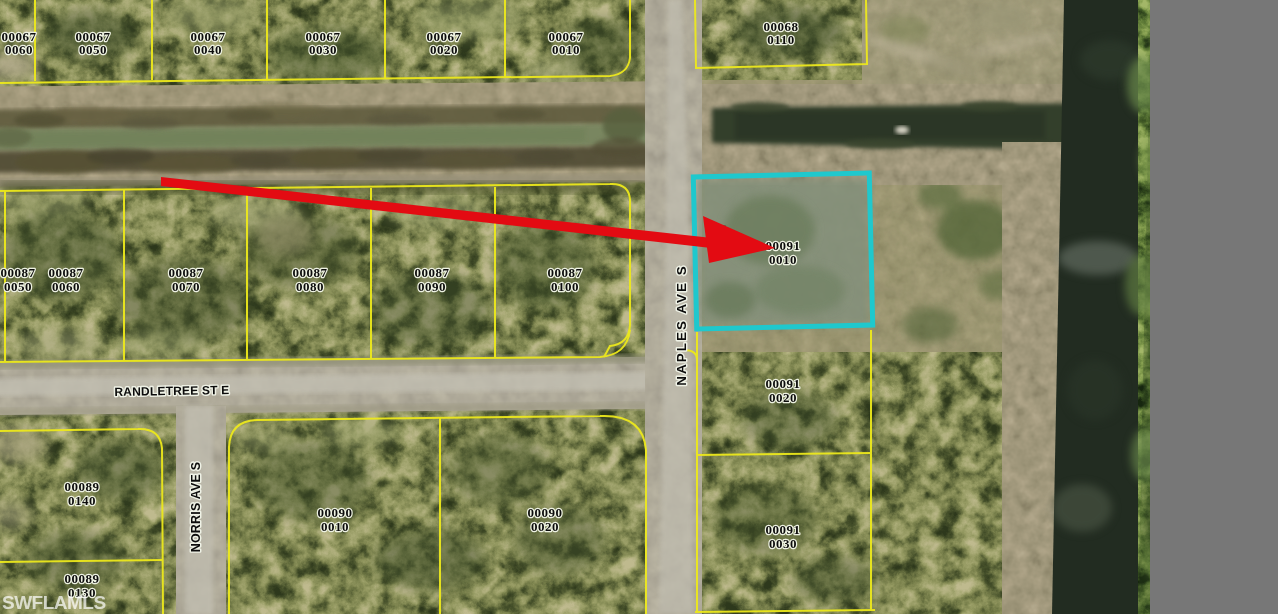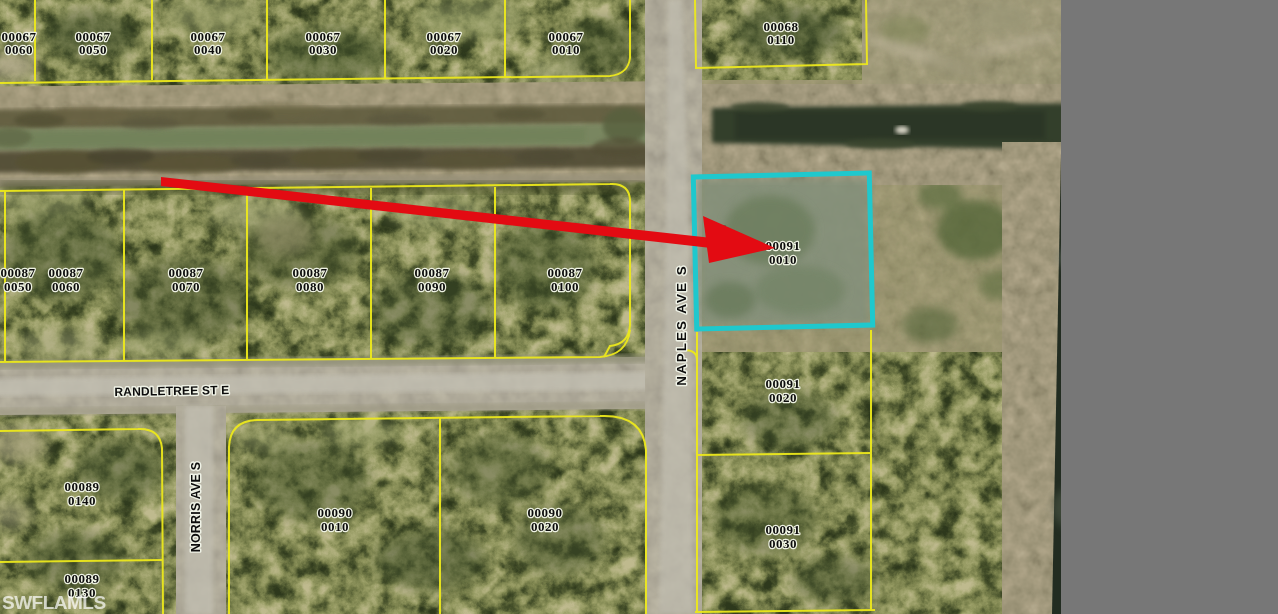--- a/index.html
+++ b/index.html
@@ -1,16 +1,16 @@
 <!DOCTYPE html>
 <html><head>
 <meta charset="utf-8">
 <style>
 html,body{margin:0;padding:0;background:#777;}
-#map{position:relative;width:1061px;height:614px;overflow:hidden;font-family:"Liberation Sans",sans-serif;}
+#map{position:relative;width:1150px;height:614px;overflow:hidden;font-family:"Liberation Sans",sans-serif;}
 svg{display:block;}
 </style>
 </head>
 <body>
 
 <div id="map">
 <svg width="1278" height="614" viewBox="0 0 1278 614">
 <defs>
 <filter id="veg" x="0%" y="0%" width="100%" height="100%" color-interpolation-filters="sRGB">
   <feTurbulence type="fractalNoise" baseFrequency="0.05 0.05" numOctaves="5" seed="11" result="n"></feTurbulence>

